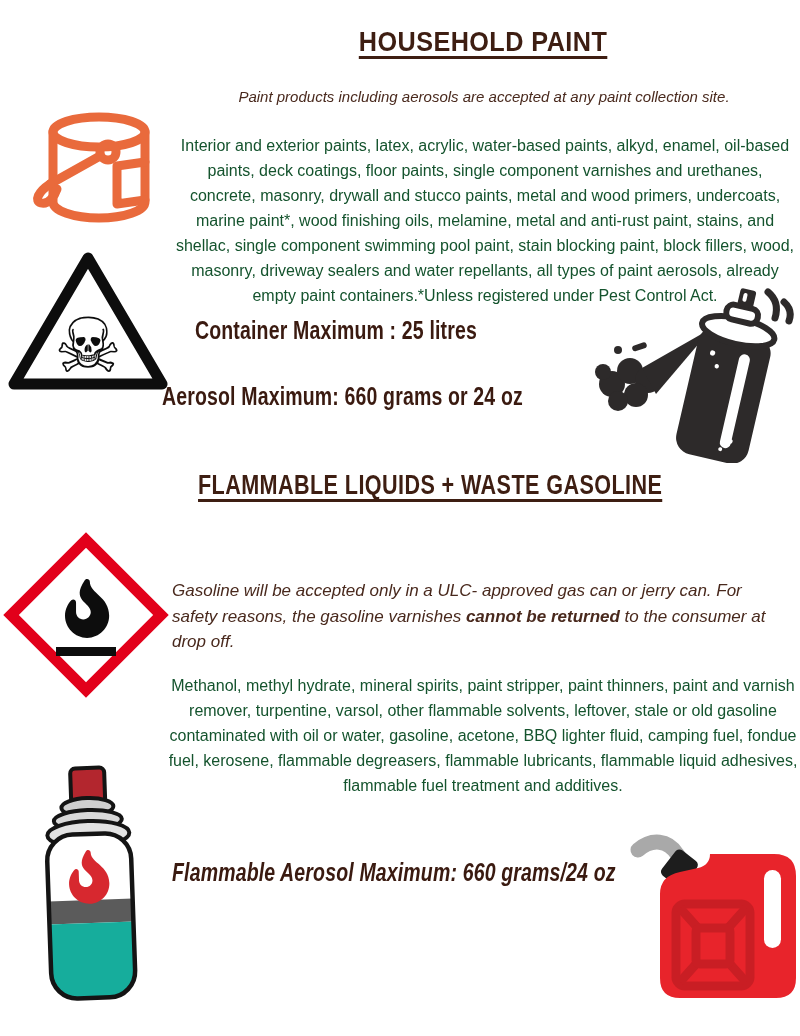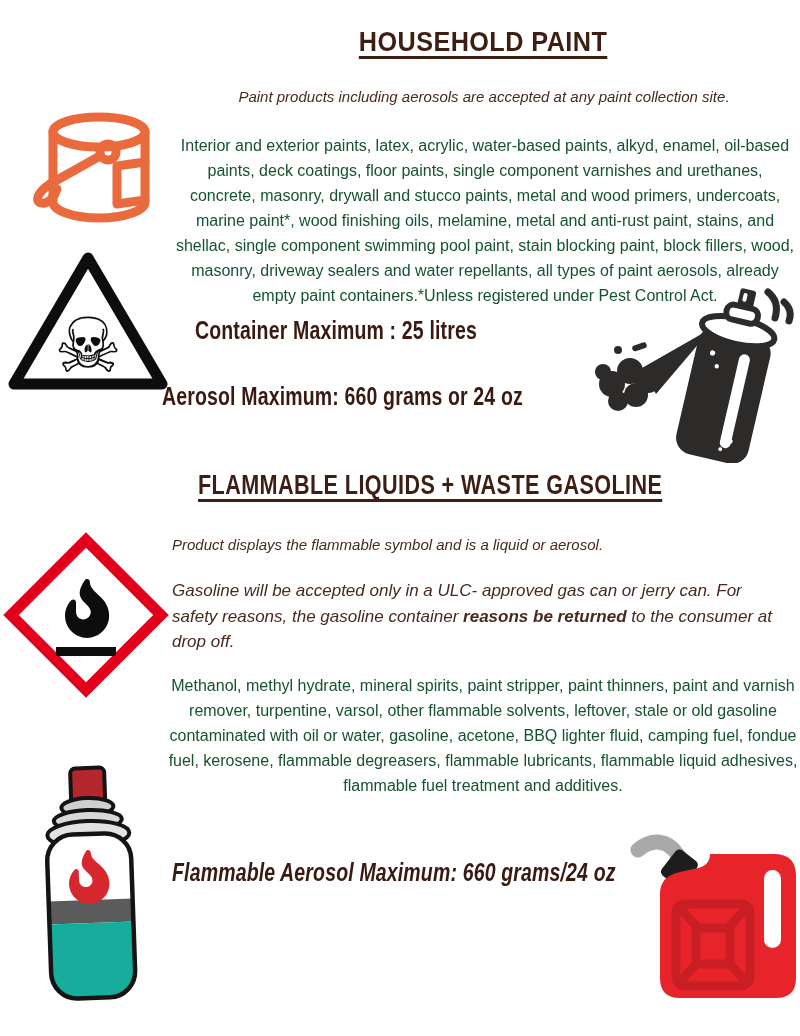--- a/index.html
+++ b/index.html
@@ -91,32 +91,31 @@
     <g fill="none" stroke="#2d2a2a" stroke-width="7" stroke-linecap="round">
       <path d="M196 14 q12 10 7 26"></path>
       <path d="M212 24 q9 8 5 19"></path>
     </g>
   </svg>
 
   <div class="abs h-wrap" style="left:0px;top:470px;width:860px;">
     <span class="heading h2">FLAMMABLE LIQUIDS + WASTE GASOLINE</span>
   </div>
 
-  <div class="abs italic sub" style="left:172px;top:536px;width:620px;">Product displays the flammable symbol and is a liquid or aerosol.</div>
 
   <svg class="abs" style="left:2px;top:531px;" width="168" height="168" viewBox="0 0 168 168">
     <rect x="31" y="31" width="106" height="106" fill="#ffffff" stroke="#e2001a" stroke-width="11" transform="rotate(45 84 84)"></rect>
     <g transform="translate(63,48) scale(0.115)" fill="#0d0d0d">
       <path d="M216 23.86c0-23.8-30.65-32.77-44.15-13.04C48 191.85 224 200 224 288c0 35.63-29.11 64.46-64.85 63.99-35.17-.45-63.15-29.77-63.15-64.94v-85.51c0-21.7-26.47-32.23-41.43-16.5C27.8 213.16 0 261.33 0 320c0 105.87 86.13 192 192 192s192-86.13 192-192c0-170.29-168-193-168-296.14z"></path>
     </g>
     <rect x="54" y="116" width="60" height="9" fill="#0d0d0d"></rect>
   </svg>
 
   <div class="abs italic gnote" style="left:172px;top:578px;width:606px;">
-    <span>Gasoline will be accepted only in a ULC- approved gas can or jerry can. For safety reasons, the gasoline container </span><b>reasons be returned</b><span> to the consumer at drop off.</span>
+    <span>Gasoline will be accepted only in a ULC- approved gas can or jerry can. For safety reasons, the gasoline varnishes </span><b>cannot be returned</b><span> to the consumer at drop off.</span>
   </div>
 
   <div class="abs para" style="left:168px;top:673px;width:630px;">Methanol, methyl hydrate, mineral spirits, paint stripper, paint thinners, paint and varnish remover, turpentine, varsol, other flammable solvents, leftover, stale or old gasoline contaminated with oil or water, gasoline, acetone, BBQ lighter fluid, camping fuel, fondue fuel, kerosene, flammable degreasers, flammable lubricants, flammable liquid adhesives, flammable fuel treatment and additives.</div>
 
   <svg class="abs" style="left:20px;top:762px;" width="142" height="252" viewBox="0 0 142 252">
     <defs>
       <clipPath id="canbody">
           <rect x="28" y="72" width="84" height="164" rx="26"></rect>
         </clipPath>
     </defs>

